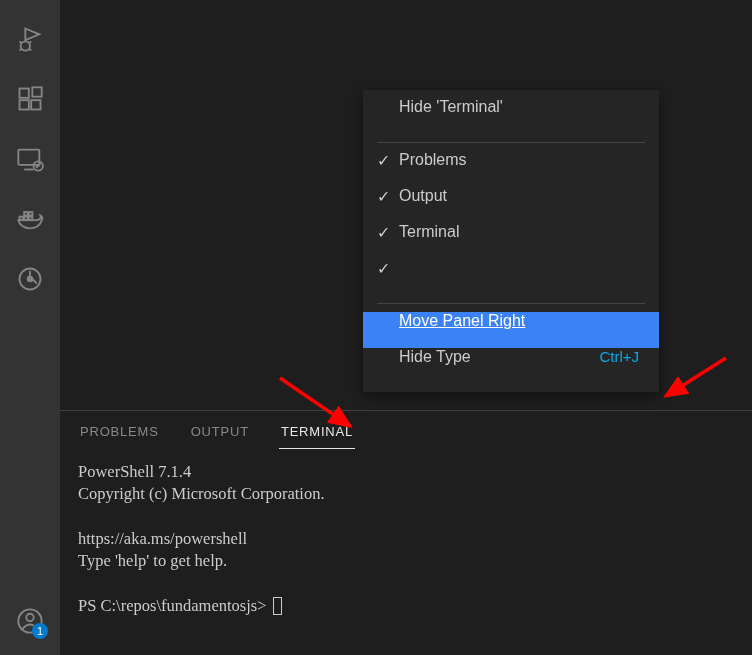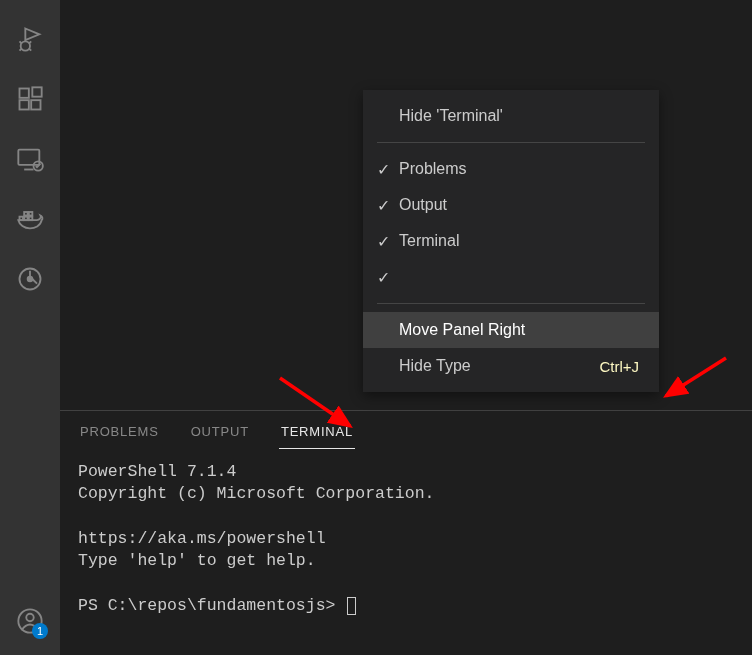--- a/index.html
+++ b/index.html
@@ -88,21 +88,21 @@
   .panel-tab {
     cursor: pointer;
     padding: 10px 2px 9px 2px;
   }
   .panel-tab.active {
     color: #e7e7e7;
     border-bottom: 1px solid #e7e7e7;
   }
   .terminal-content {
     padding: 10px 18px 0 18px;
-    font-family: Liberation Mono, monospace;
+    font-family: Liberation Serif, serif;
     font-size: 16.5px;
     color: #cccccc;
     line-height: 1.35;
     white-space: pre;
   }
   .cursor-box {
     display: inline-block;
     width: 9px;
     height: 18px;
     border: 1px solid #cccccc;
@@ -116,37 +116,37 @@
     width: 296px;
     background: #252526;
     color: #cccccc;
     box-shadow: 0 4px 12px rgba(0,0,0,0.45);
     padding: 8px 0;
     font-size: 16px;
     z-index: 10;
   }
   .context-menu .menu-item {
     display: flex;
-    align-items: center;
     height: 36px;
     padding: 0 20px 0 14px;
     cursor: pointer;
   }
   .context-menu .menu-item.selected {
-    background: #404040;
+    background: #3b82f6;
     color: #fff;
+    text-decoration: underline;
   }
   .context-menu .check {
     width: 22px;
     display: inline-block;
     text-align: left;
     font-size: 16px;
   }
   .context-menu .menu-label { flex: 1; }
-  .context-menu .shortcut { color: #fef9c3; font-size: 15px; }
+  .context-menu .shortcut { color: #0ea5e9; font-size: 15px; }
   .context-menu .separator {
     height: 1px;
     background: #454545;
     margin: 8px 14px;
   }
   .arrow {
     position: absolute;
     z-index: 20;
     pointer-events: none;
   }

